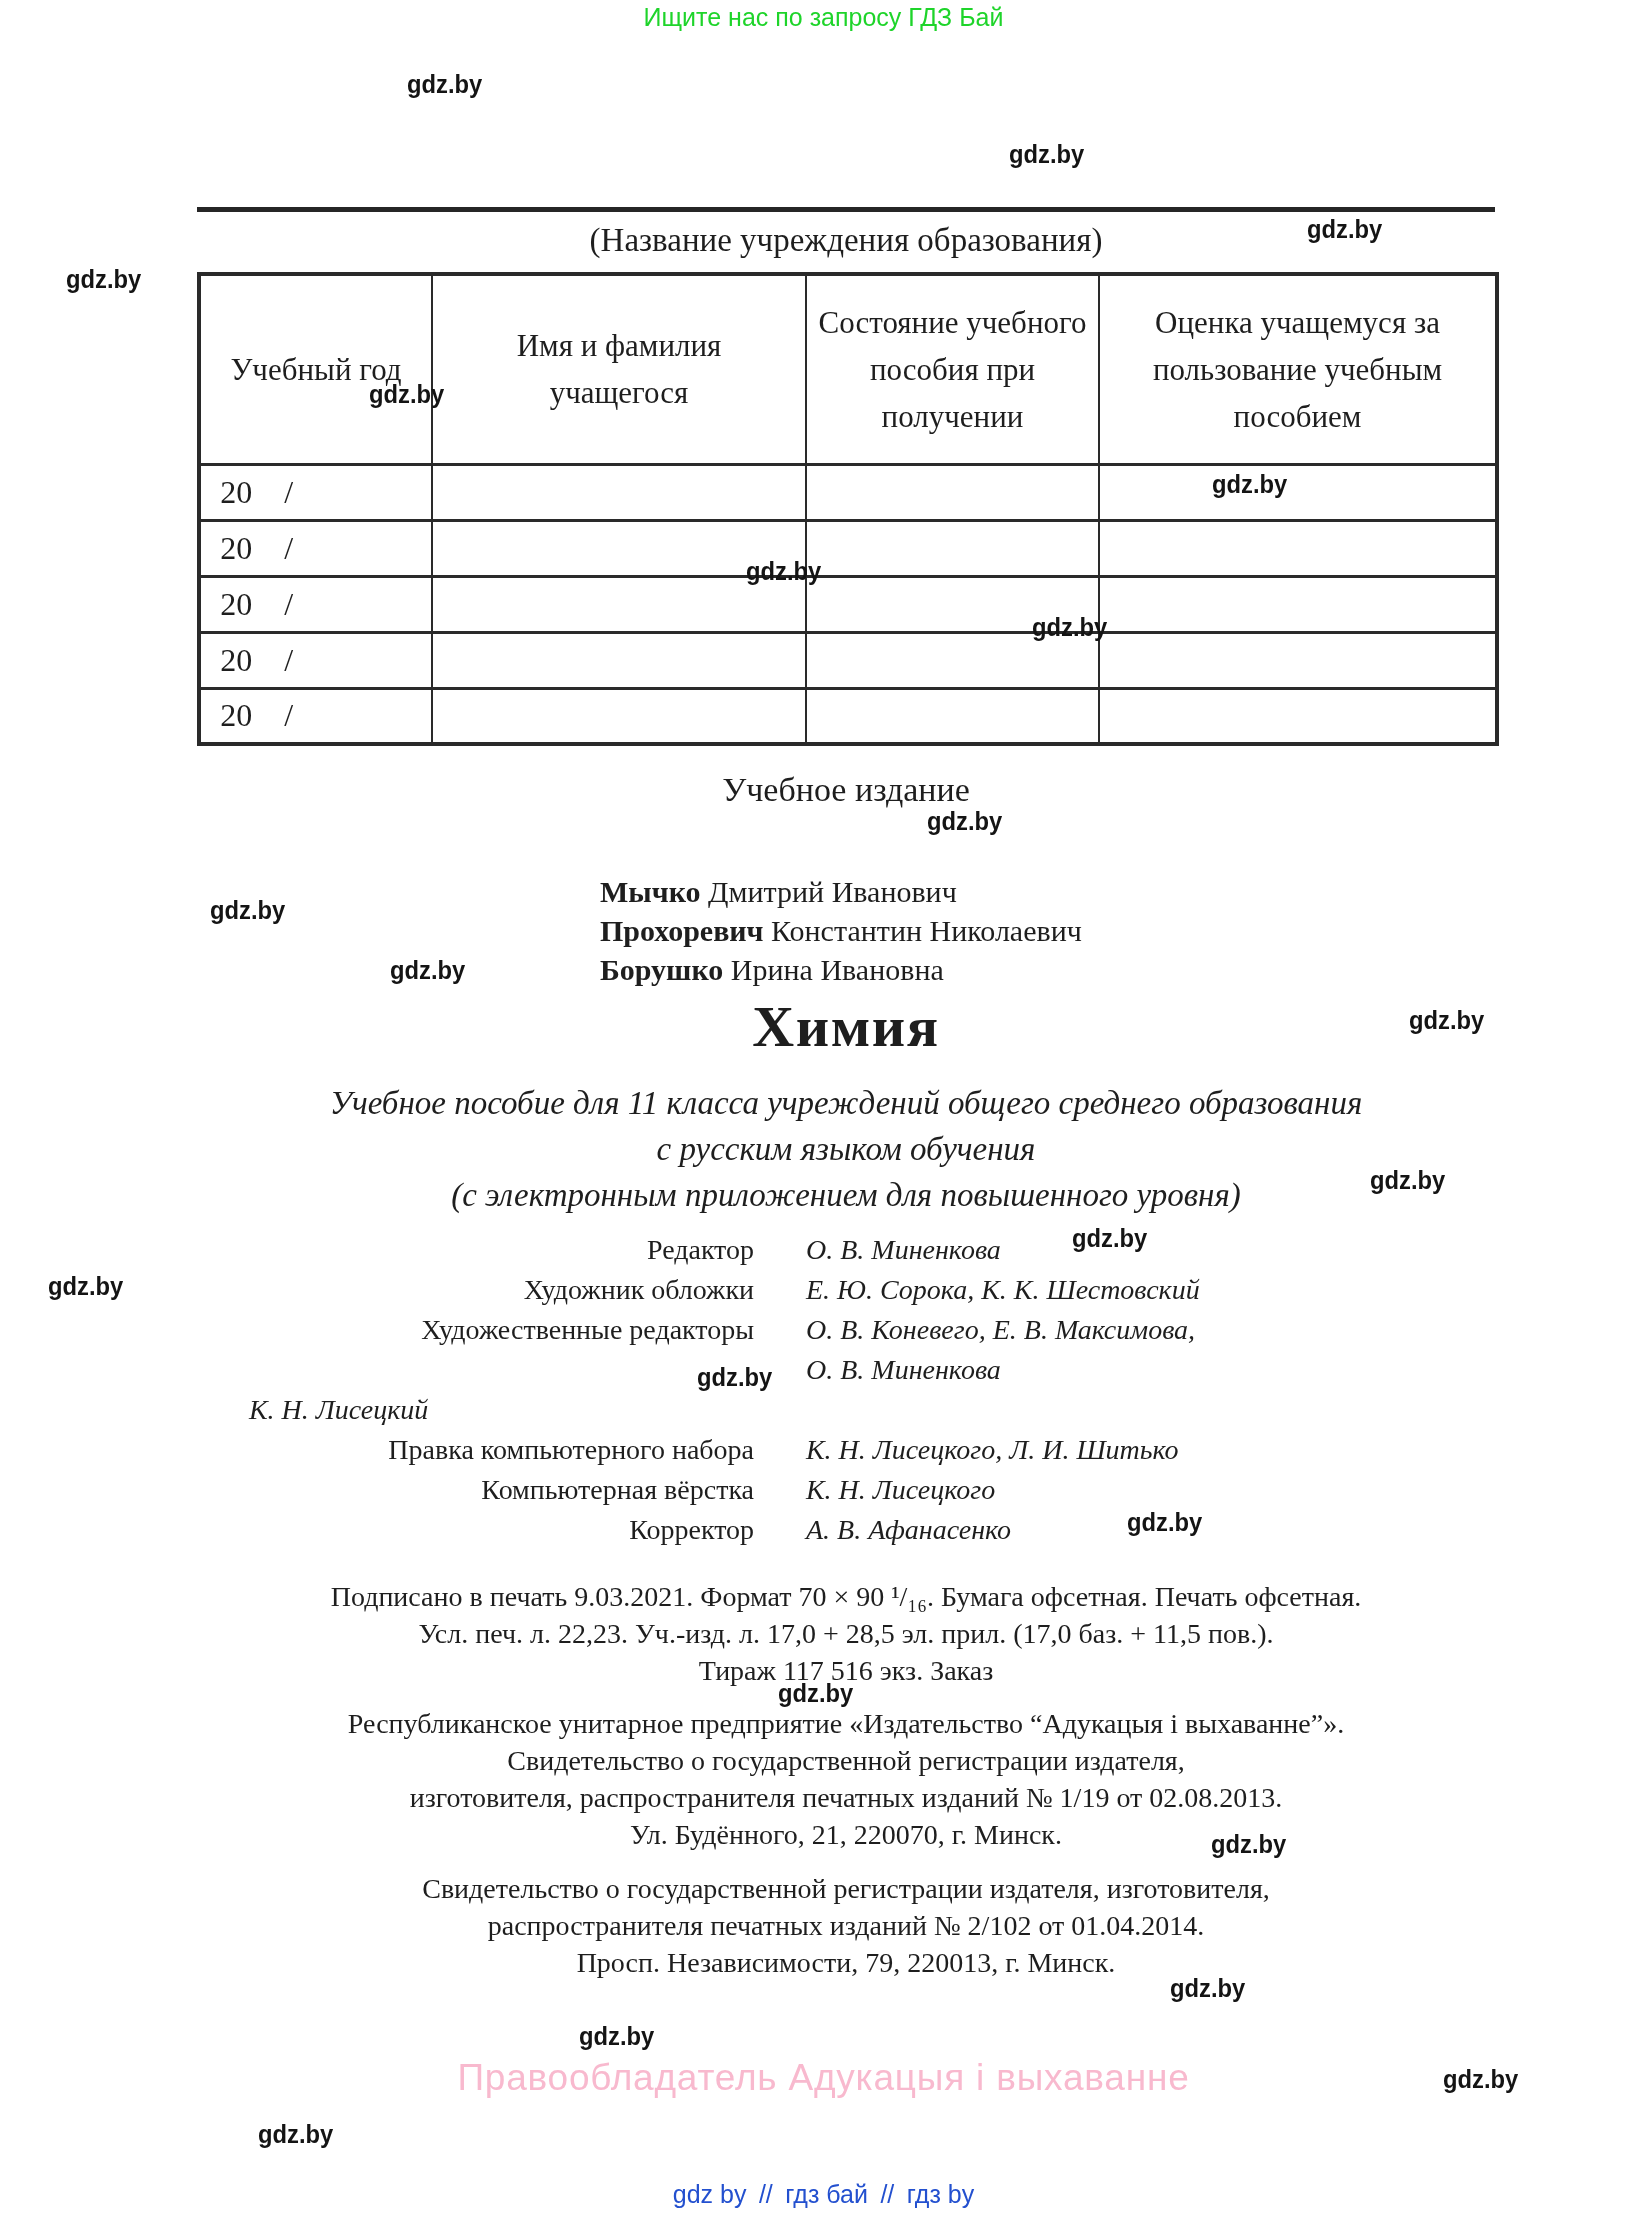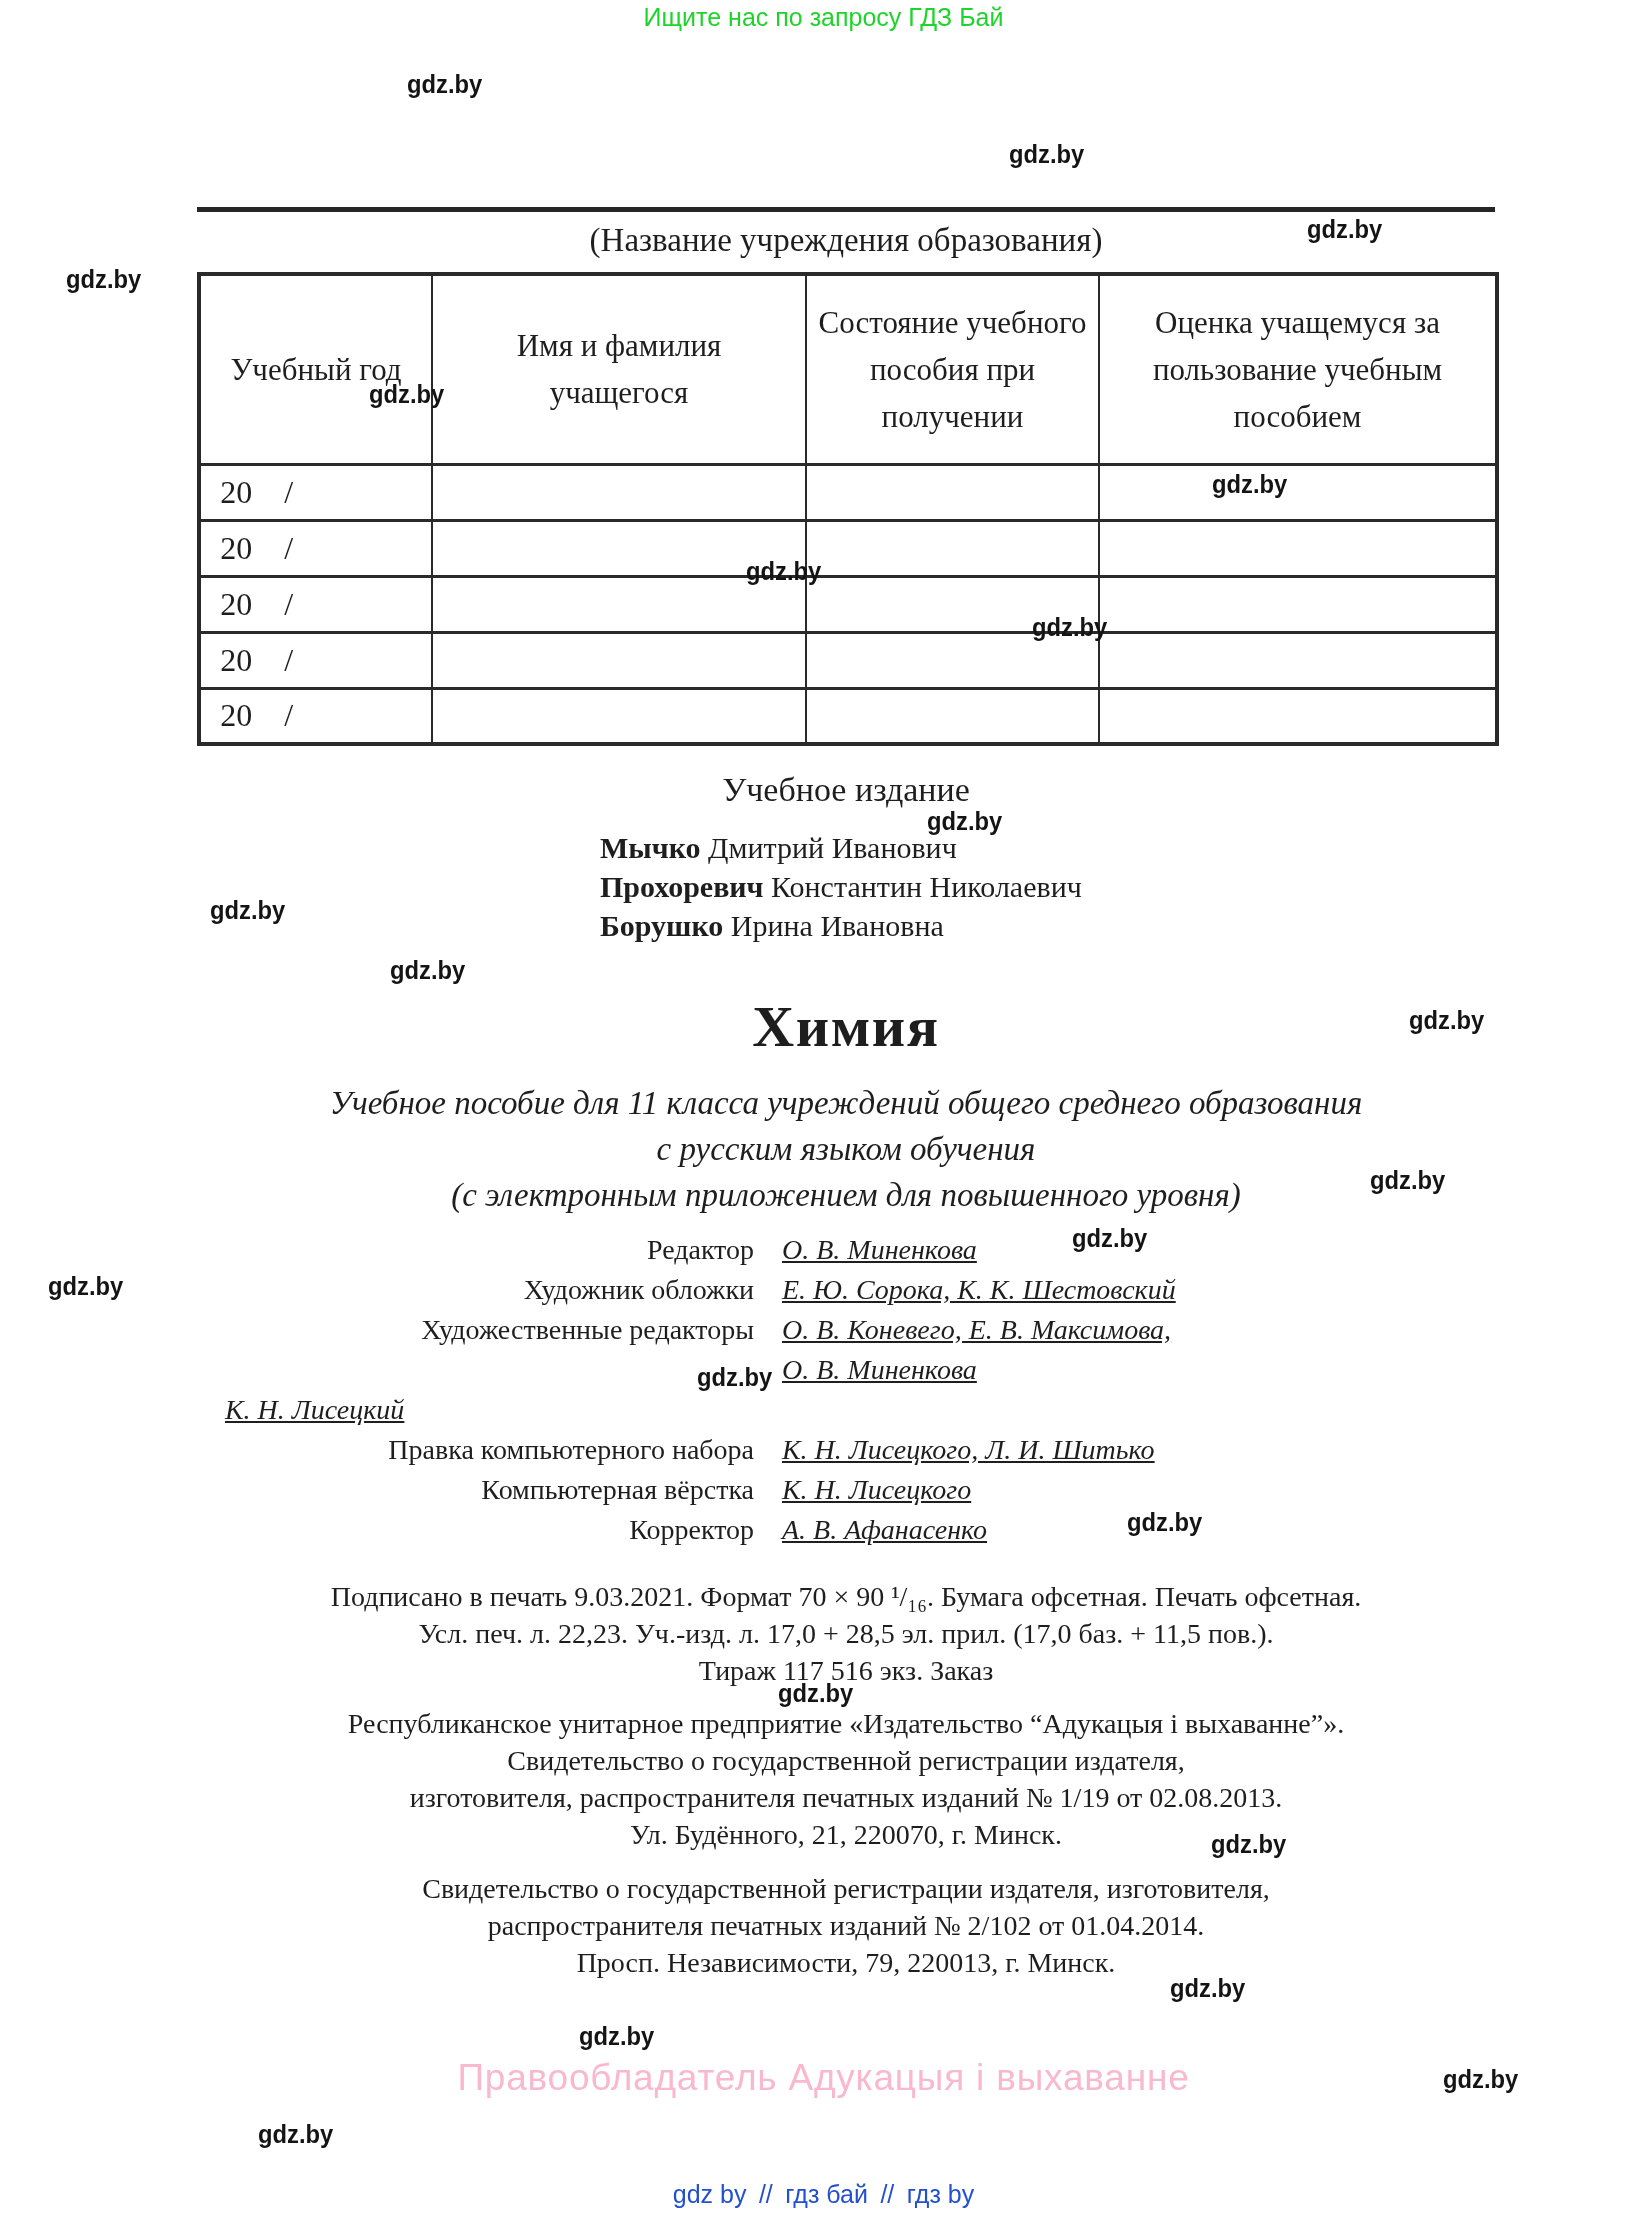--- a/index.html
+++ b/index.html
@@ -68,34 +68,34 @@
   .record-table tbody tr{height:56px;}
   .record-table td.year-cell{
     font-size:32px;text-align:left;vertical-align:middle;
     padding-left:19.3px;white-space:pre;
   }
   
   .edition-kind{
     position:absolute;left:197px;top:770px;width:1298px;
     text-align:center;font-size:34px;line-height:1.2;
   }
-  .authors{position:absolute;left:600px;top:828px;}
+  .authors{position:absolute;left:600px;top:872px;}
   .author-line{font-size:30px;line-height:39px;white-space:nowrap;}
   .book-title{
     position:absolute;left:197px;top:998px;width:1298px;margin:0;
     text-align:center;font-size:58px;line-height:1.0;
     font-weight:bold;letter-spacing:1.6px;
   }
   .subtitle{position:absolute;left:197px;top:1080px;width:1298px;text-align:center;}
   .subtitle-line{font-size:33px;line-height:46px;font-style:italic;}
   
   .credits{position:absolute;left:197px;top:1230px;width:1298px;}
   .credit-row{display:flex;font-size:28px;line-height:40px;}
   .credit-label{flex:0 0 557px;text-align:right;white-space:nowrap;}
-  .credit-value{margin-left:28px;font-style:italic;white-space:nowrap;text-decoration:underline;}
+  .credit-value{margin-left:52px;font-style:italic;white-space:nowrap;}
   
   .imprint{position:absolute;left:197px;width:1298px;text-align:center;}
   .imprint-line{font-size:28px;line-height:37px;}
   .imprint-print{top:1578px;}
   .imprint-publisher{top:1705px;}
   .imprint-printer{top:1870px;}
 </style>
 </head>
 <body>
 

